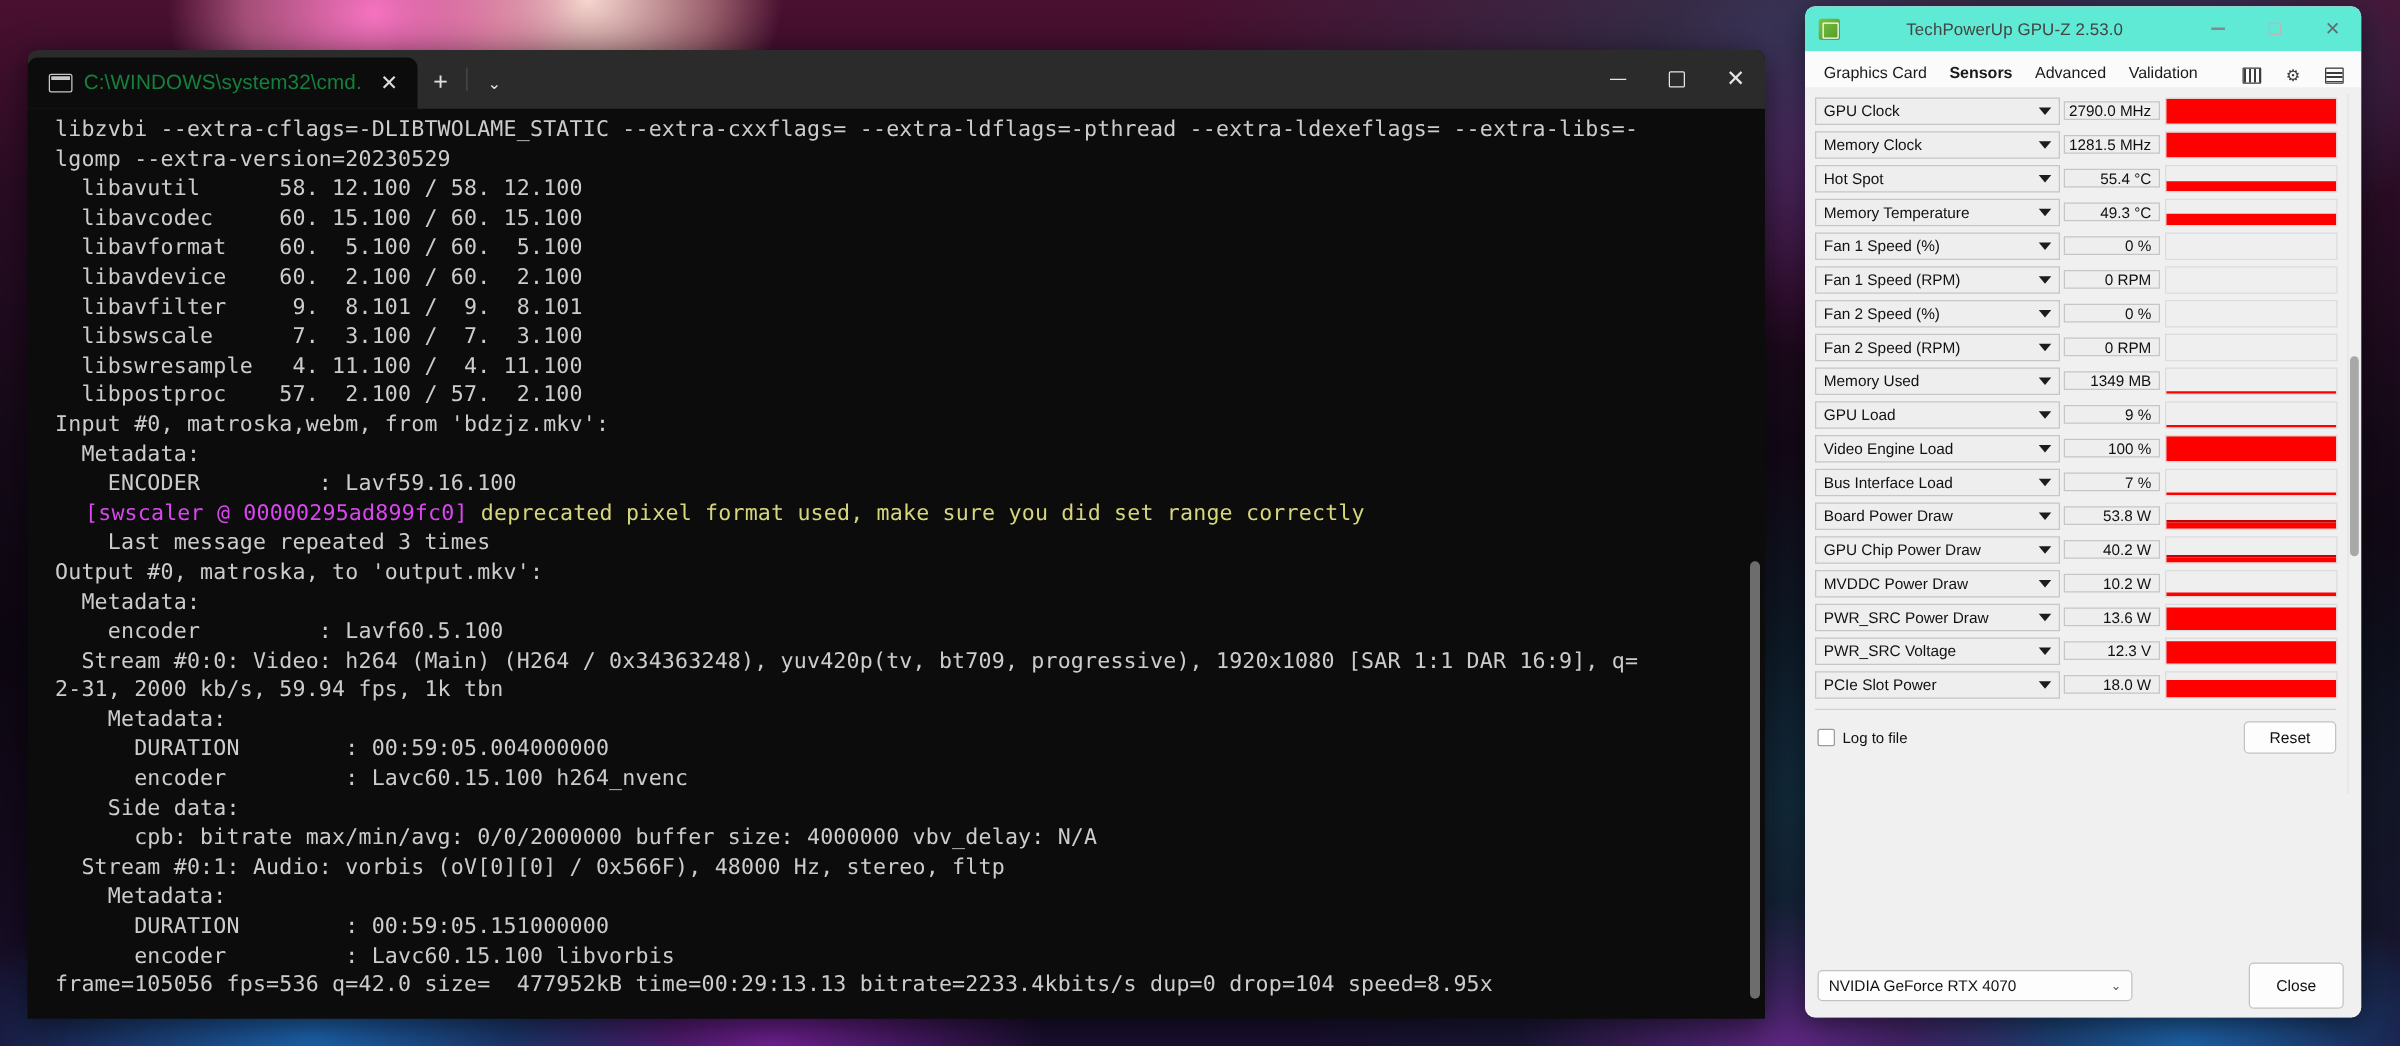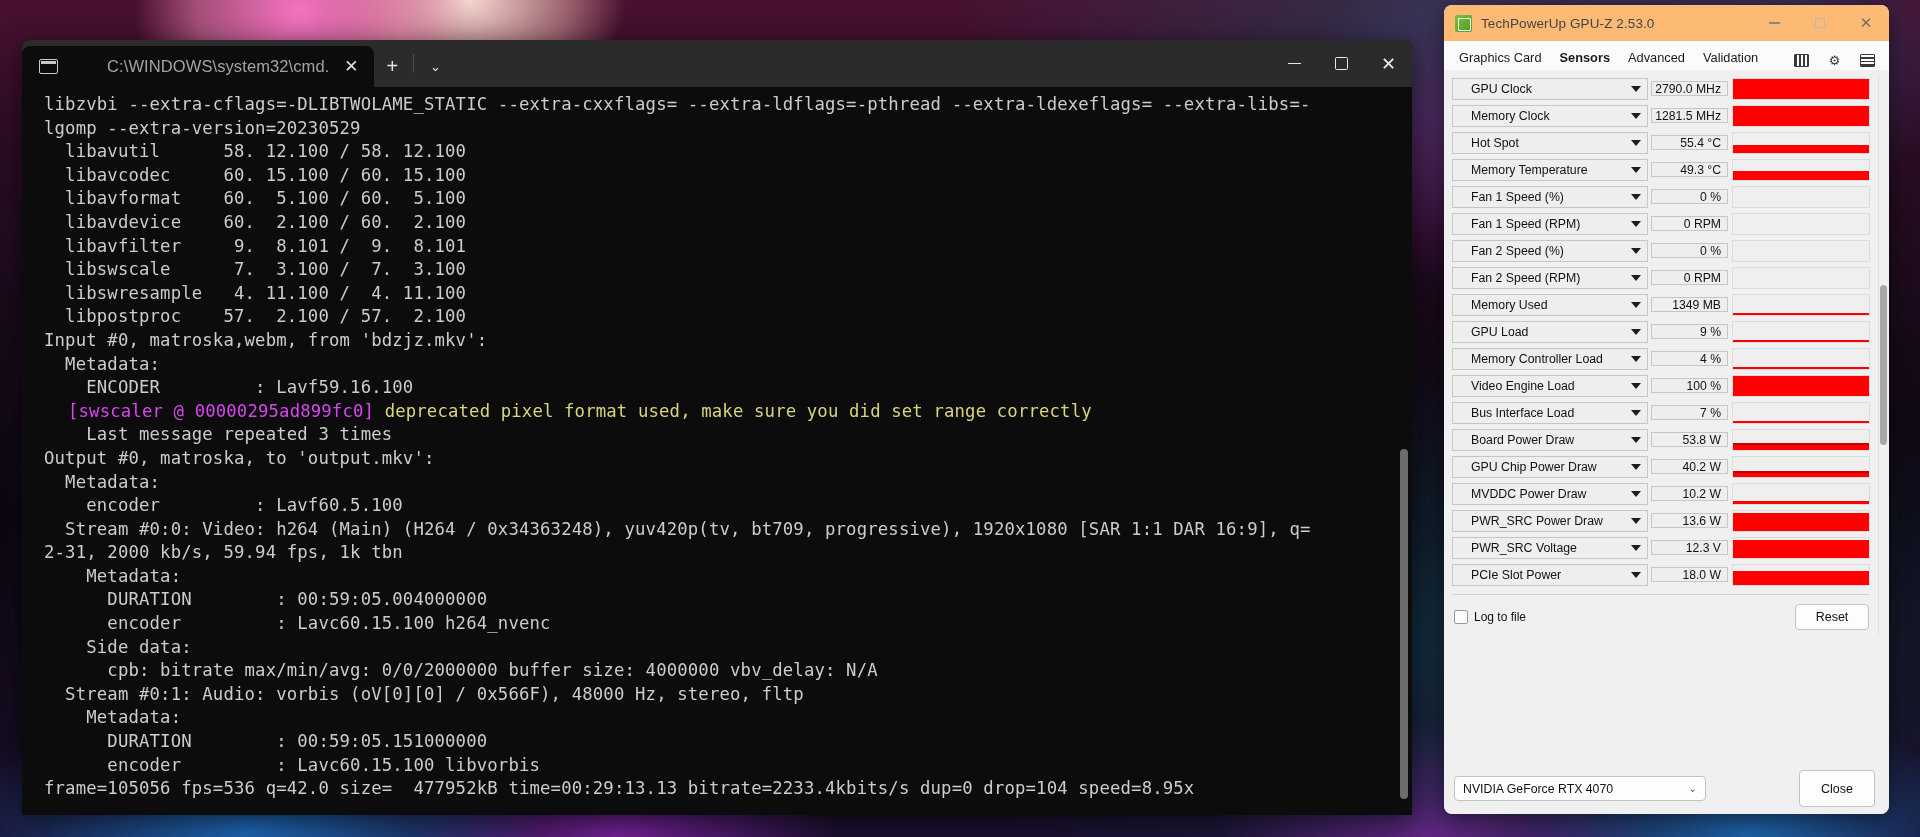--- a/index.html
+++ b/index.html
@@ -57,22 +57,22 @@
   .tab-icon {
     width: 19px; height: 15px;
     border: 1.7px solid #c8c8c8; border-radius: 2px;
     background: #0c0c0c; position: relative; flex: none;
   }
   .tab-icon::before {
     content: ""; position: absolute; left: 1px; top: 1px;
     width: 15px; height: 3px; background: #c8c8c8;
   }
   #cmd-tab-title {
-    font-size: 16.5px; color: #a3a3a3; white-space: nowrap;
-    flex: 1; letter-spacing: .1px; margin-left: 40px;
+    font-size: 16.5px; color: #15803d; white-space: nowrap;
+    flex: 1; letter-spacing: .1px;
   }
   .tab-close {
     width: 26px; height: 26px; color: #dcdcdc; font-size: 17px;
     display: flex; align-items: center; justify-content: center;
     border-radius: 4px; cursor: pointer;
   }
   #cmd-newtab, #cmd-tabmenu {
     width: 36px; margin-top: 6px;
     display: flex; align-items: center; justify-content: center;
     color: #e0e0e0; font-size: 20px; cursor: pointer;
@@ -115,23 +115,24 @@
   #gpuz-window {
     position: absolute; left: 1444px; top: 5px;
     width: 445px; height: 809px;
     background: #f0f0f0;
     border-radius: 8px;
     box-shadow: 0 4px 22px rgba(0,0,0,0.5);
     overflow: hidden;
     font-size: 12.5px; color: #000;
   }
   #gpuz-titlebar {
-    height: 36px; background: #fdba74;
+    height: 36px; background: #5eead4;
     display: flex; align-items: center; padding-left: 11px;
     border-radius: 8px 8px 0 0;
+    gap: 44px;
   }
   #gpuz-logo {
     width: 17px; height: 17px; flex: none; margin-right: 9px;
     background: linear-gradient(135deg, #7ec143 0%, #4f9a25 100%);
     border-radius: 2px; position: relative;
   }
   #gpuz-logo::after {
     content: ""; position: absolute; left: 3px; top: 3px;
     width: 11px; height: 11px; border: 1.5px solid #ffffff; border-radius: 1px;
   }
@@ -180,21 +181,21 @@
   }
   #sensor-list { position: relative; }
   .sensor-row {
     display: flex; align-items: center;
     height: 27px; margin-bottom: 0px;
   }
   .sensor-name {
     width: 196px; height: 22px; flex: none;
     background: #eeeeee; border: 1px solid #c6c6c6;
     display: flex; align-items: center;
-    padding-left: 18px; font-size: 12.3px; color: #111;
+    padding-left: 6px; font-size: 12.3px; color: #111;
     position: relative;
   }
   .sensor-caret {
     position: absolute; right: 6px; top: 50%; transform: translateY(-50%);
     width: 0; height: 0;
     border-left: 5px solid transparent; border-right: 5px solid transparent;
     border-top: 6px solid #1c1c1c;
   }
   .sensor-value {
     width: 77px; height: 15px; flex: none; margin-left: 3px;
@@ -397,27 +398,20 @@
           </div>
         </div>
         <div class="sensor-row">
           <div class="sensor-name">GPU Load<span class="sensor-caret"></span></div>
           <div class="sensor-value">9 %</div>
           <div class="sensor-graph">
             <div class="graph-fill" style="height: 2px; background: rgb(254, 0, 0);"></div>
           </div>
         </div>
         <div class="sensor-row">
-          <div class="sensor-name">Memory Controller Load<span class="sensor-caret"></span></div>
-          <div class="sensor-value">4 %</div>
-          <div class="sensor-graph">
-            <div class="graph-fill" style="height: 2px; background: rgb(254, 0, 0);"></div>
-          </div>
-        </div>
-        <div class="sensor-row">
           <div class="sensor-name">Video Engine Load<span class="sensor-caret"></span></div>
           <div class="sensor-value">100 %</div>
           <div class="sensor-graph">
             <div class="graph-fill" style="height: 20px; background: rgb(254, 0, 0);"></div>
           </div>
         </div>
         <div class="sensor-row">
           <div class="sensor-name">Bus Interface Load<span class="sensor-caret"></span></div>
           <div class="sensor-value">7 %</div>
           <div class="sensor-graph">

